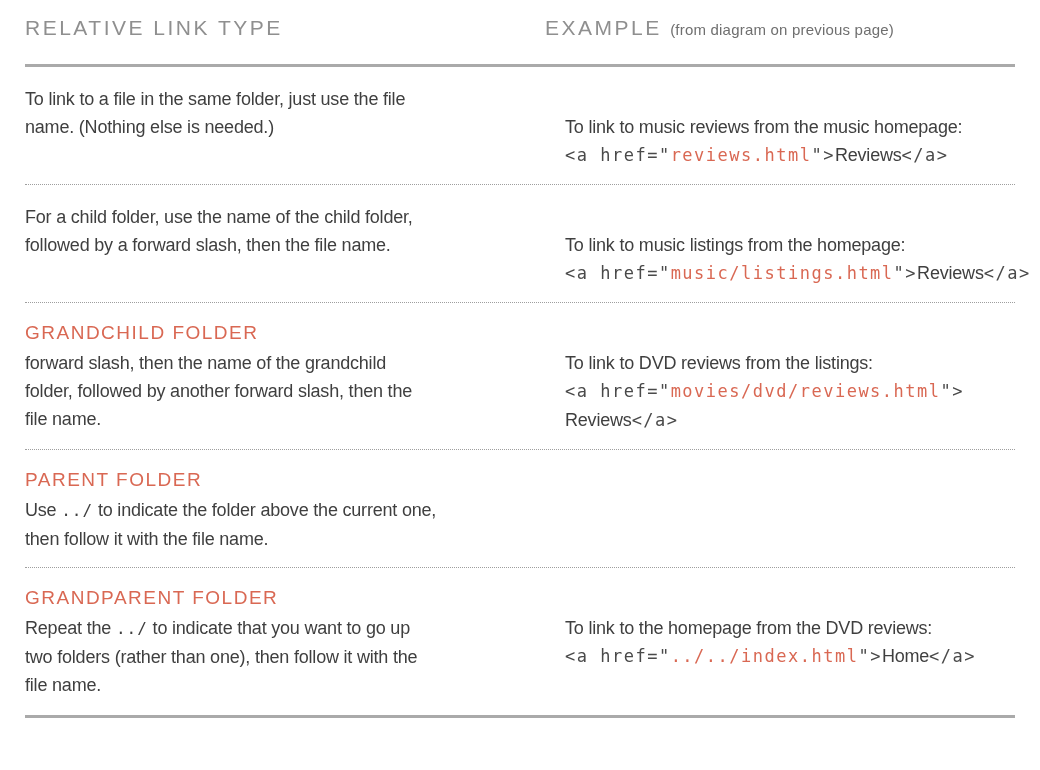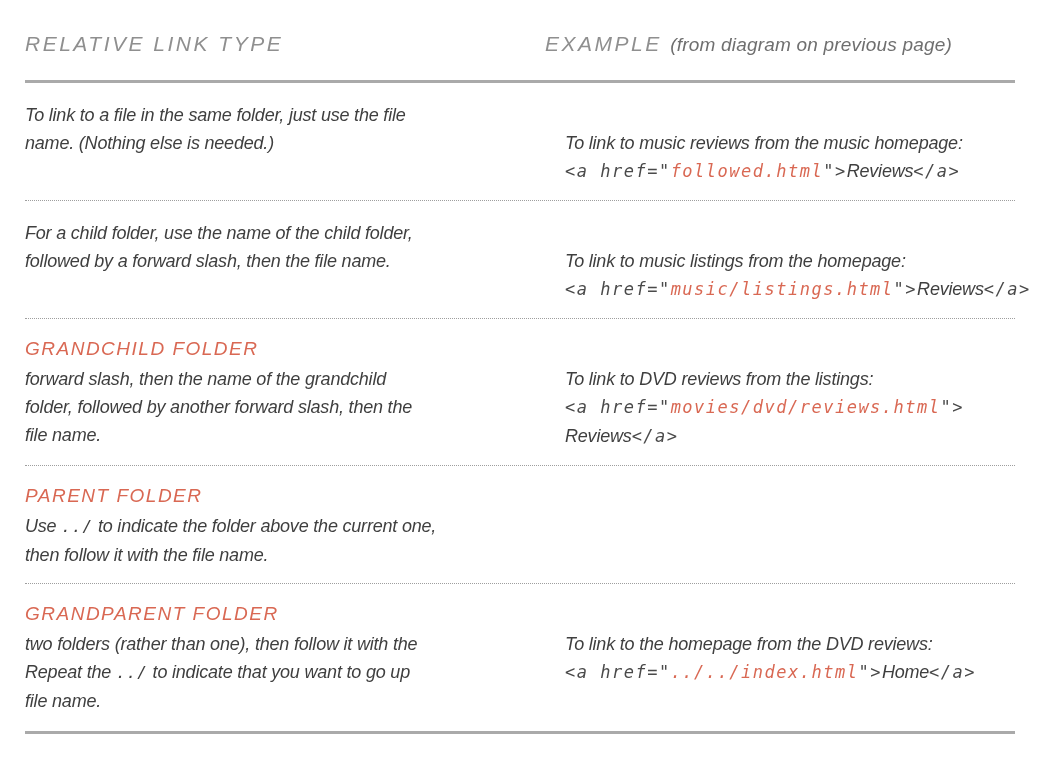--- a/index.html
+++ b/index.html
@@ -1,26 +1,26 @@
 <!DOCTYPE html>
 <html style="--accent: #d96853;"><head>
 <meta charset="utf-8">
 <style>
   :root { --accent:#d96853; --body:#3f3f3f; --headgray:#8f8f8f; --codegray:#4a4a4a; }
   * { margin:0; padding:0; box-sizing:border-box; }
   html,body { background:#ffffff; }
   body { font-family:"Liberation Sans", sans-serif; color:var(--body); }
-  .page { width:1040px; min-height:770px; padding:32px 25px 0 25px; background:#fff;font-style:italic; }
+  .page { width:1040px; min-height:770px; padding:16px 25px 0 25px; background:#fff; }
 
   
   .thead { display:flex; align-items:baseline; }
   .thead .colL { width:520px; flex:none; }
   .thead .colR { flex:1; }
   .thead-label { font-size:21px; letter-spacing:2.5px; color:var(--headgray); font-weight:400; }
-  .thead-note { font-size:19px; letter-spacing:0.2px; color:#6f6f6f; margin-left:4px;text-align:right; }
+  .thead-note { font-size:15px; letter-spacing:0.2px; color:#6f6f6f; margin-left:4px;text-align:right; }
 
   .rule { border:none; height:3px; background:#aaaaaa; }
   .rule.top { margin-top:24px; }
   .rule.bottom { margin-top:2px; }
 
   
   .row { display:flex; padding:18px 0 14px 0; }
   .row .colL { width:520px; flex:none; padding-right:45px; }
   .row .colR { flex:1; padding-top:28px;margin-left:20px; }
   .row-title { font-size:19px; line-height:24px; letter-spacing:1.5px; font-weight:400;
@@ -56,21 +56,21 @@
           <p class="desc">
             <span class="line"><span class="seg-plain">To link to a file in the same folder, just use the file</span></span>
             <span class="line"><span class="seg-plain">name. (Nothing else is needed.)</span></span>
           </p>
         </div>
         <div class="colR">
           <p class="intro">
             <span class="line">To link to music reviews from the music homepage:</span>
           </p>
           <p class="code">
-            <span class="line"><span class="seg-tag">&lt;a href="</span><span class="seg-value">followed.html</span><span class="seg-tag">"&gt;</span><span class="seg-text">Reviews</span><span class="seg-tag">&lt;/a&gt;</span></span>
+            <span class="line"><span class="seg-tag">&lt;a href="</span><span class="seg-value">reviews.html</span><span class="seg-tag">"&gt;</span><span class="seg-text">Reviews</span><span class="seg-tag">&lt;/a&gt;</span></span>
           </p>
         </div>
       </section>
       <div class="divider"></div>
       <section class="row">
         <div class="colL">
           <p class="desc">
             <span class="line"><span class="seg-plain">For a child folder, use the name of the child folder,</span></span>
             <span class="line"><span class="seg-plain">followed by a forward slash, then the file name.</span></span>
           </p>
@@ -112,22 +112,22 @@
             <span class="line"><span class="seg-plain">Use </span><span class="seg-mono">../</span><span class="seg-plain"> to indicate the folder above the current one,</span></span>
             <span class="line"><span class="seg-plain">then follow it with the file name.</span></span>
           </p>
         </div>
       </section>
       <div class="divider"></div>
       <section class="row">
         <div class="colL">
           <h3 class="row-title">GRANDPARENT FOLDER</h3>
           <p class="desc">
+            <span class="line"><span class="seg-plain">Repeat the </span><span class="seg-mono">../</span><span class="seg-plain"> to indicate that you want to go up</span></span>
             <span class="line"><span class="seg-plain">two folders (rather than one), then follow it with the</span></span>
-            <span class="line"><span class="seg-plain">Repeat the </span><span class="seg-mono">../</span><span class="seg-plain"> to indicate that you want to go up</span></span>
             <span class="line"><span class="seg-plain">file name.</span></span>
           </p>
         </div>
         <div class="colR">
           <p class="intro">
             <span class="line">To link to the homepage from the DVD reviews:</span>
           </p>
           <p class="code">
             <span class="line"><span class="seg-tag">&lt;a href="</span><span class="seg-value">../../index.html</span><span class="seg-tag">"&gt;</span><span class="seg-text">Home</span><span class="seg-tag">&lt;/a&gt;</span></span>
           </p>

